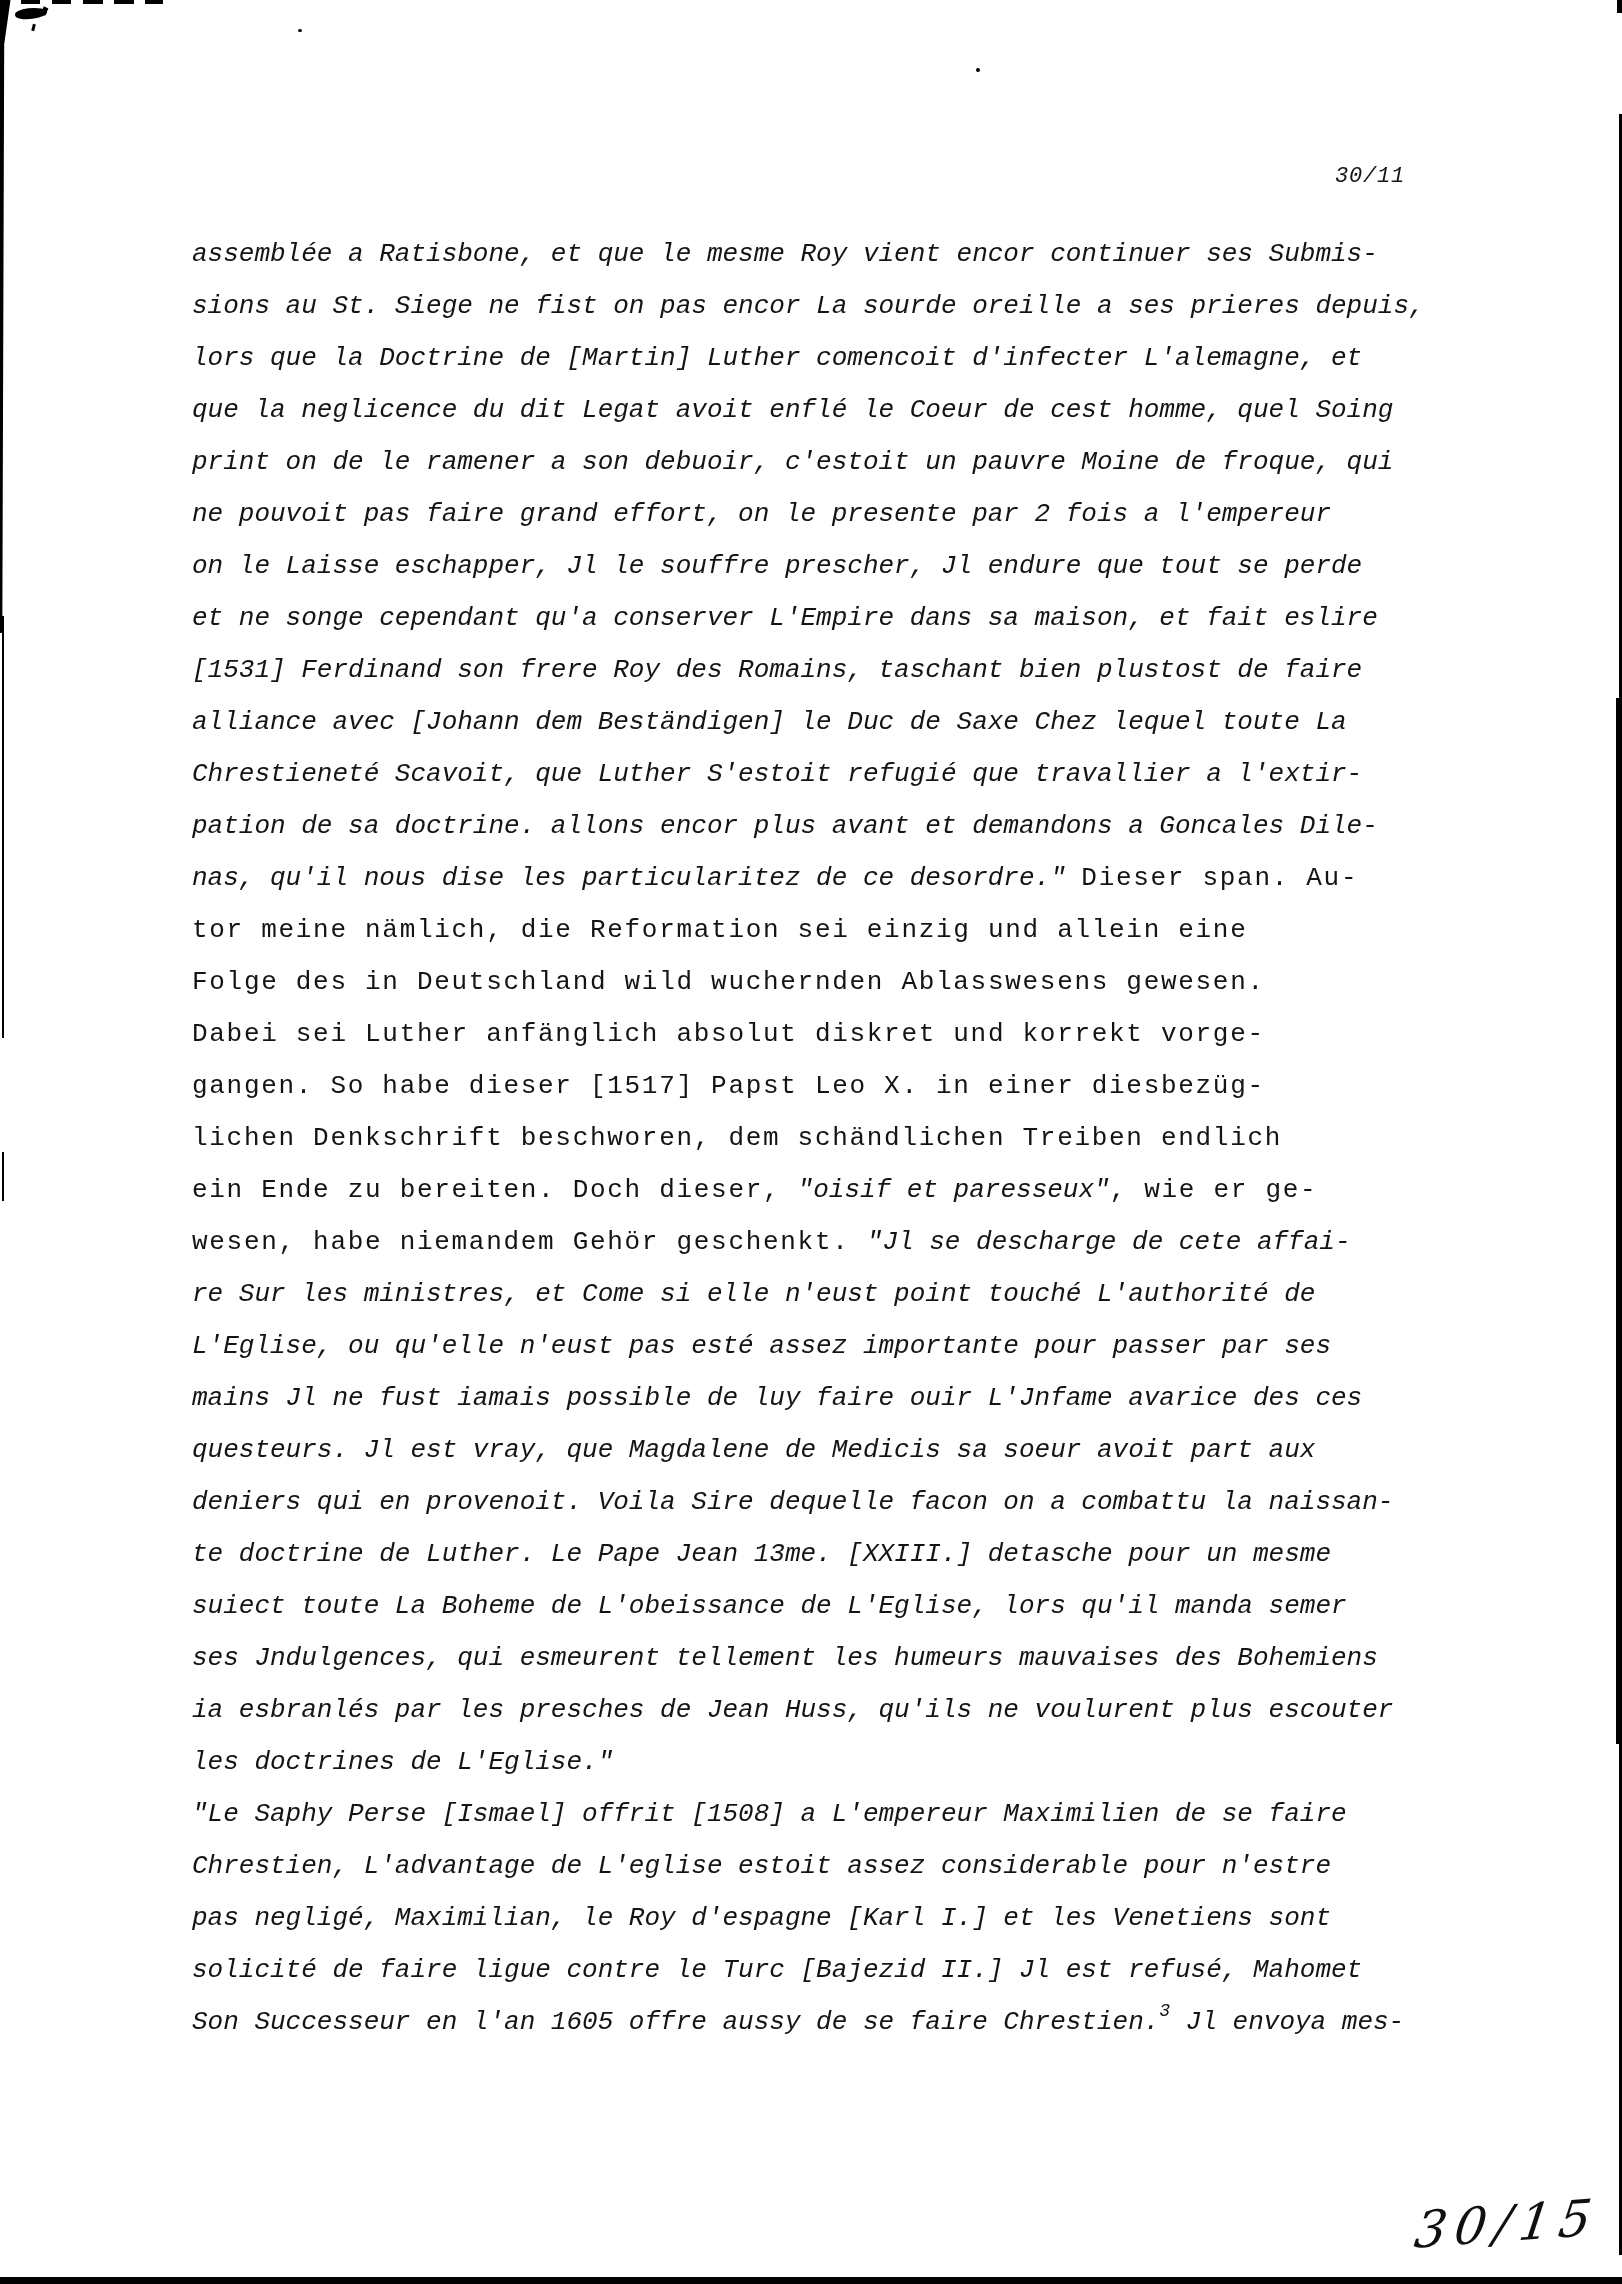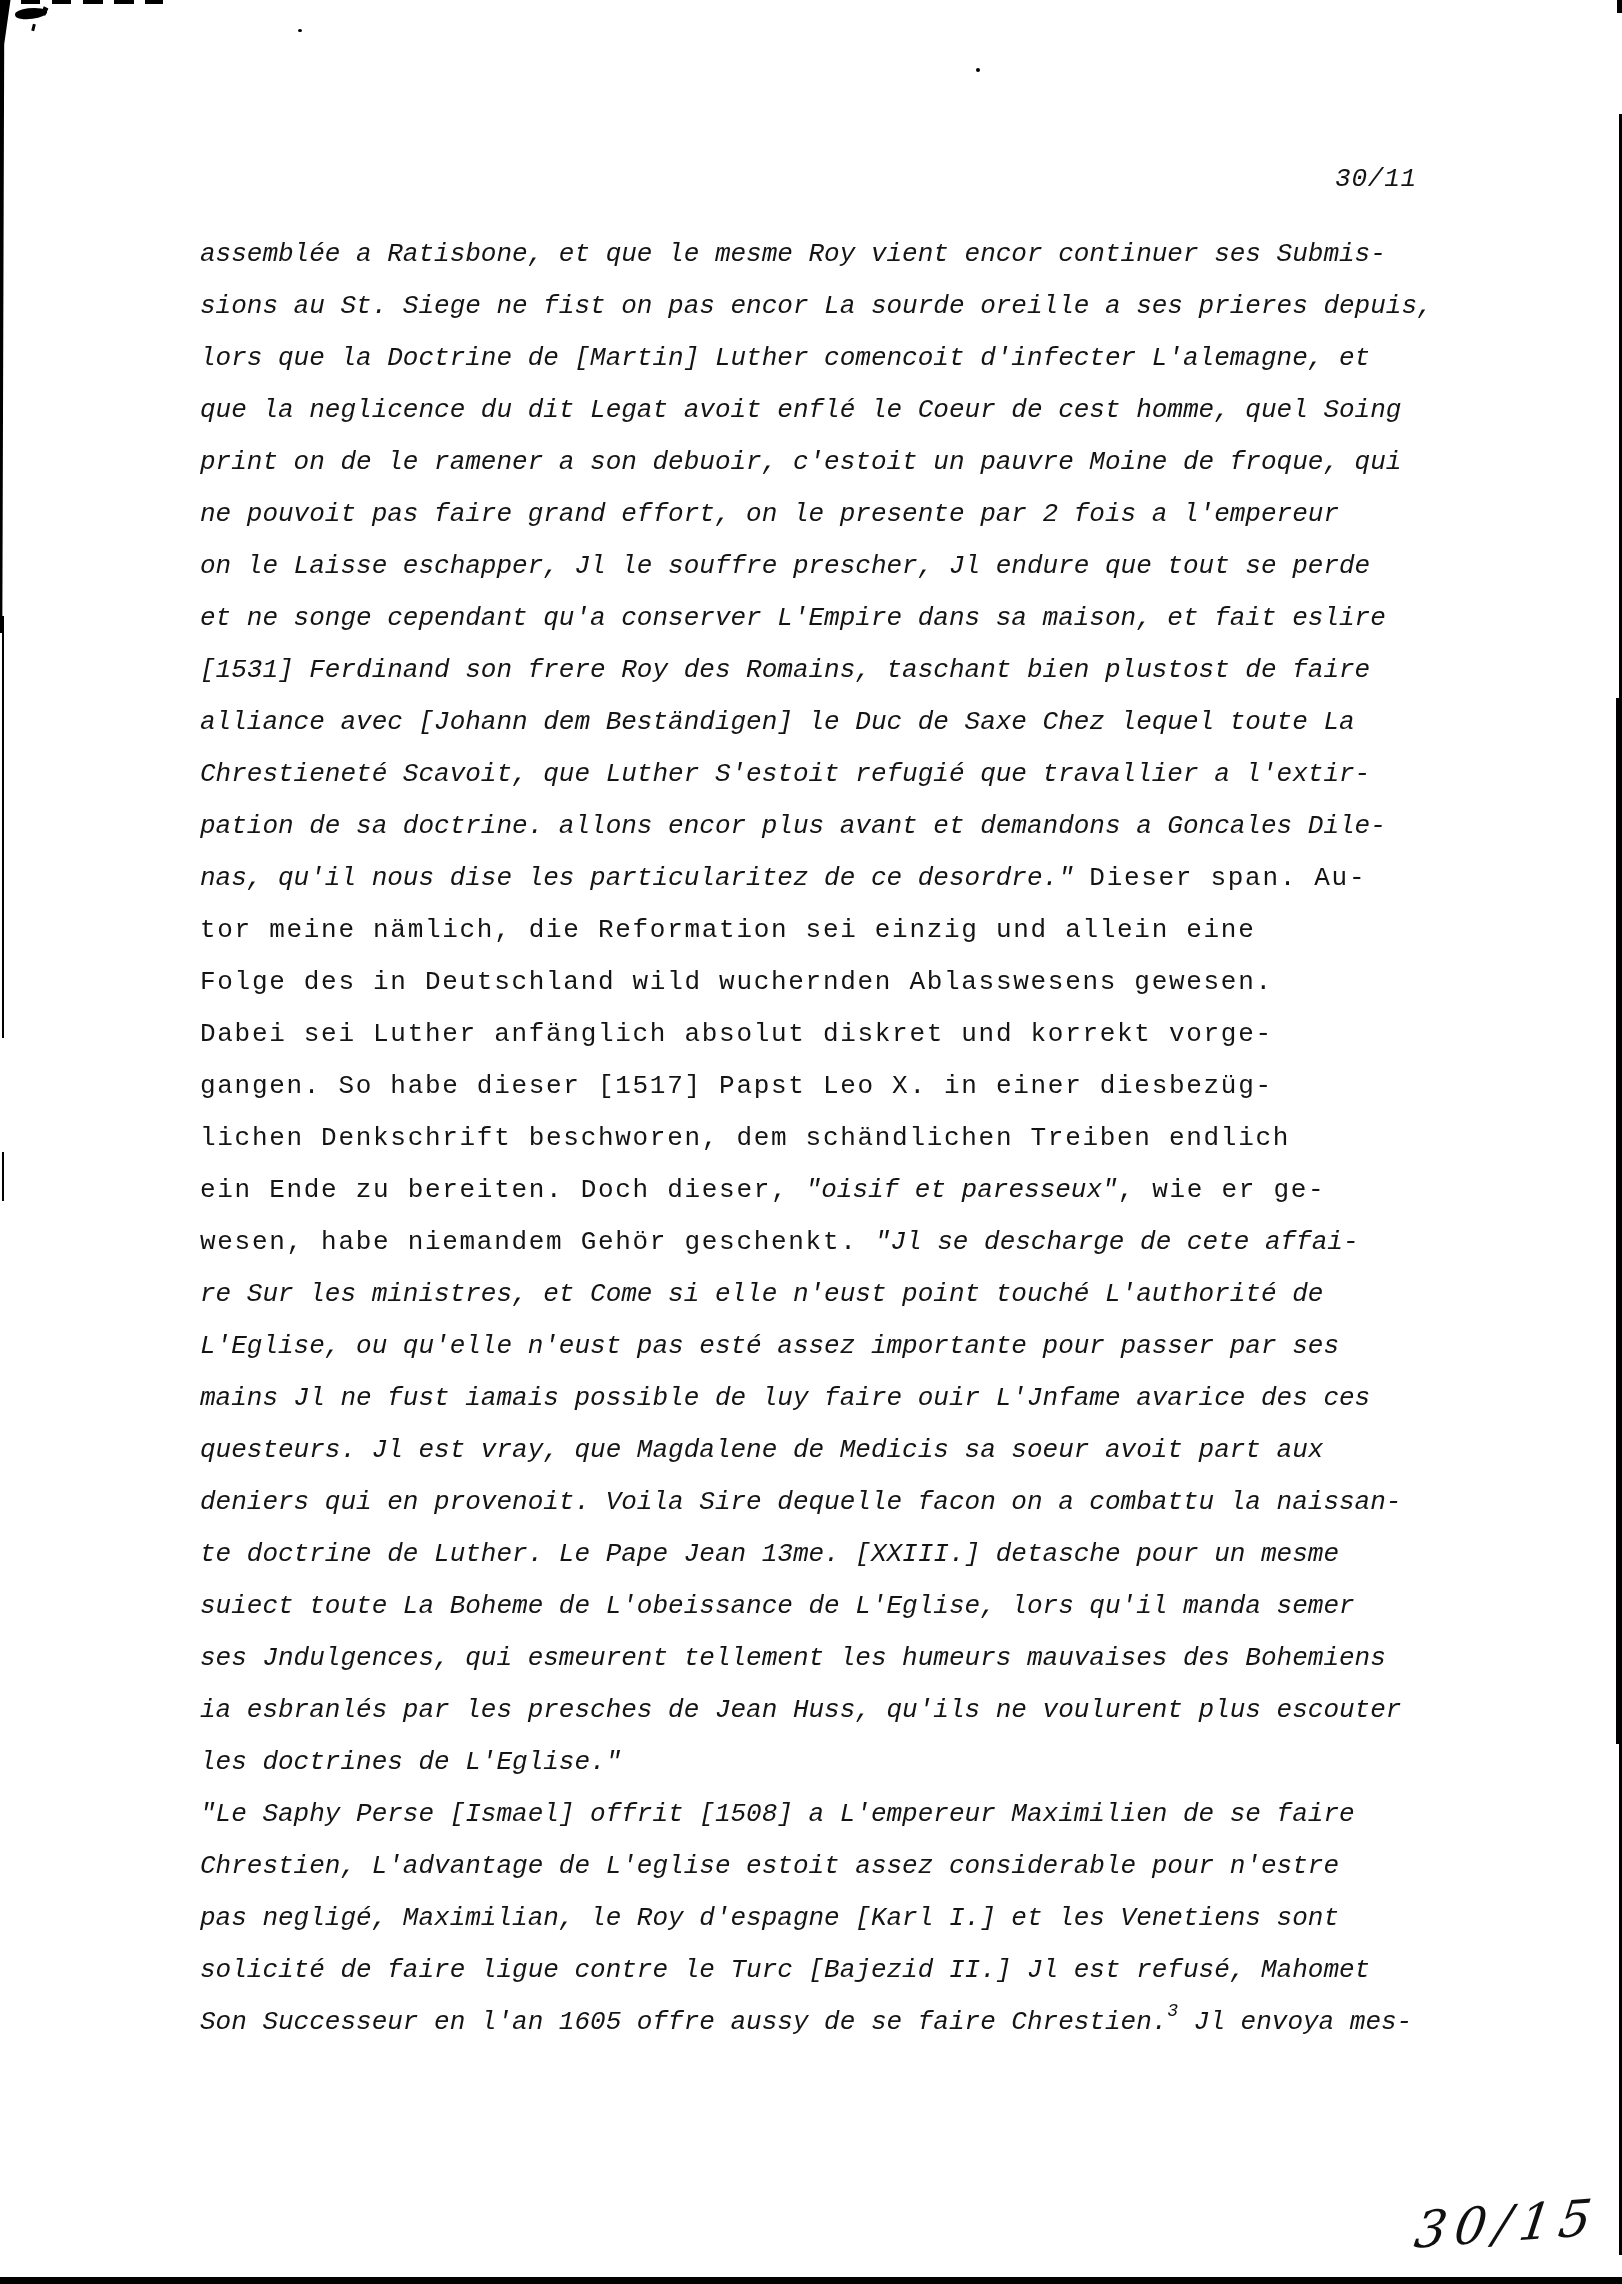--- a/index.html
+++ b/index.html
@@ -7,29 +7,29 @@
     width:1622px;height:2284px;
     background:#ffffff;
     position:relative;
     overflow:hidden;
     font-family:"Liberation Mono","DejaVu Sans Mono",monospace;
     color:#141414;
   }
   
   .page-number{
     position:absolute;left:1335px;top:164px;
-    font-size:26px;font-style:italic;letter-spacing:0.8px;
+    font-size:22px;font-style:italic;letter-spacing:0.8px;
   }
   
   .text-block{
     position:absolute;left:192px;top:228px;
     font-size:26px;line-height:52px;
     white-space:pre;
   }
-  .line{height:52px;margin-left:8px;}
+  .line{height:52px;}
   .seg-fr{font-style:italic;}
   .seg-de{font-style:normal;letter-spacing:1.7px;font-family:Liberation Mono, monospace;}
   .seg-sup{font-style:italic;font-size:18px;position:relative;top:-13px;}
   
   .handwritten{
     position:absolute;left:1415px;top:2195px;
     font-family:"DejaVu Serif","Liberation Serif",serif;
     font-style:italic;font-size:50px;letter-spacing:8px;
     transform:rotate(-4deg) skewX(-12deg);
     color:#101010;

